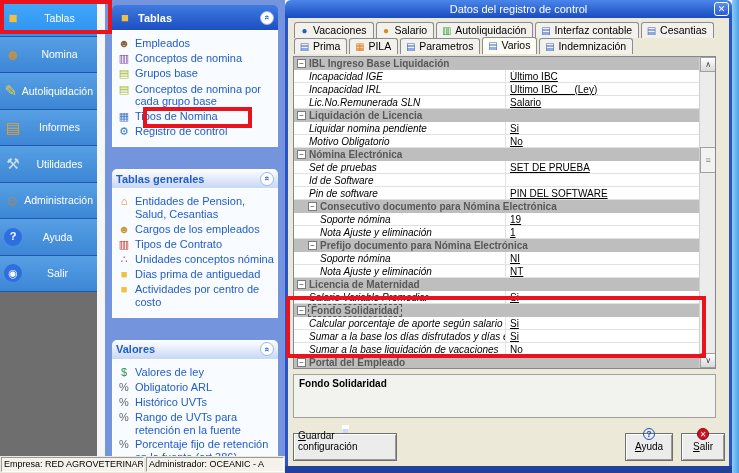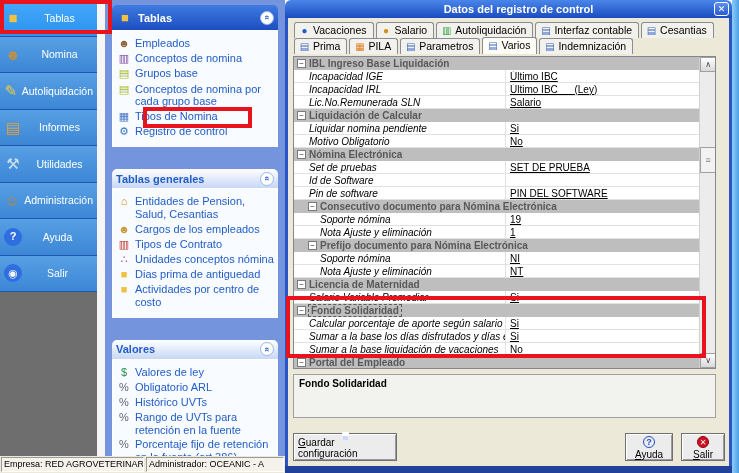--- a/index.html
+++ b/index.html
@@ -30,21 +30,21 @@
   .nlabel{color:#215dc6;font-size:11px;line-height:1.15;}
 
   
   #statusbar{position:absolute;left:0;top:456px;width:285px;height:17px;background:#ece9da;display:flex;gap:2px;padding:1px;}
   .sfield{border:1px solid;border-color:#9a9a9a #fff #fff #9a9a9a;background:#f4f2ea;font-size:9px;color:#000;padding:1px 2px;white-space:nowrap;overflow:hidden;}
   .sfield.f1{width:143px;}
   .sfield.f2{flex:1;}
 
   
   #dialog{position:absolute;left:285px;top:0;width:447px;height:466px;}
-  #titlebar{position:relative;height:18px;background:linear-gradient(#4a86ea,#1a4cc0);border-radius:6px 6px 0 0;color:#fff;font-weight:bold;font-size:11px;text-align:center;line-height:18px;padding-left:20px;}
+  #titlebar{position:relative;height:18px;background:linear-gradient(#4a86ea,#1a4cc0);border-radius:6px 6px 0 0;color:#fff;font-weight:normal;font-size:11px;text-align:center;line-height:18px;padding-left:20px;}
   #closebtn{position:absolute;right:3px;top:2px;width:15px;height:14px;background:linear-gradient(#5b90ee,#2a5cd0);border:1px solid #fff;border-radius:3px;color:#fff;font-size:9px;line-height:12px;text-align:center;cursor:pointer;}
   #dlgbody{position:absolute;left:0;top:18px;width:447px;height:448px;background:#ece9d8;border-left:3px solid #2b55c6;border-right:3px solid #2b55c6;padding:4px 3px 0 4px;}
   .tabrow{display:flex;padding-left:2px;position:relative;}
   .tab{display:flex;align-items:center;gap:3px;background:#f2f1ec;border:1px solid #898c95;border-bottom:none;border-radius:3px 3px 0 0;padding:1px 6px 2px 4px;margin-right:2px;font-size:10.5px;color:#000;cursor:pointer;white-space:nowrap;}
   .tab.sel{background:#fdfdf6;position:relative;z-index:2;padding-bottom:3px;margin-top:-1px;}
   .ticon{width:11px;height:11px;flex:none;font-size:10px;line-height:11px;text-align:center;}
 
   
   #grid{position:relative;margin-top:2px;margin-left:1px;width:423px;height:313px;border:1px solid #828790;background:#fff;display:flex;overflow:hidden;}
   #gridrows{width:407px;overflow:hidden;}
@@ -66,21 +66,21 @@
   #vscroll{width:16px;background:#ececec;border-left:1px solid #d0d0d0;position:relative;}
   .sb-btn{position:absolute;left:0;width:16px;height:15px;background:linear-gradient(#fff,#d8d8d8);border:1px solid #a0a0a0;font-size:8px;color:#444;text-align:center;line-height:13px;cursor:pointer;}
   #sb-up{top:0;}
   #sb-down{bottom:0;}
   #sb-thumb{position:absolute;left:0;top:90px;width:16px;height:26px;background:#f2f2f2;border:1px solid #a0a0a0;color:#888;font-size:9px;text-align:center;line-height:24px;cursor:grab;}
 
   
   #descbox{margin-top:5px;margin-left:1px;width:423px;height:44px;background:#f2f2ef;border:1px solid #a0a0a0;padding:3px 5px;}
   #desctitle{font-size:10px;font-weight:bold;color:#000;}
   #btnrow{display:flex;align-items:flex-end;margin-top:15px;padding:0 1px;}
-  .dlgbtn{display:flex;flex-direction:column;align-items:center;justify-content:flex-start;gap:1px;background:#ececec;border:1px solid #707070;box-shadow:inset 1px 1px 0 #fff, inset -1px -1px 0 #9a9a9a;font-size:10px;color:#000;cursor:pointer;padding:2px 4px;}
+  .dlgbtn{display:flex;flex-direction:column;align-items:center;justify-content:flex-end;gap:1px;background:#ececec;border:1px solid #707070;box-shadow:inset 1px 1px 0 #fff, inset -1px -1px 0 #9a9a9a;font-size:10px;color:#000;cursor:pointer;padding:8px 4px;}
   .dlgbtn .blabel::first-letter{text-decoration:underline;}
   #btn-guardar{width:104px;height:28px;}
   #btn-ayuda{margin-left:auto;width:48px;height:28px;}
   #btn-salir{margin-left:8px;width:44px;height:28px;}
   .floppy{width:11px;height:11px;background:#1d3fd8;position:relative;}
   .floppy::before{content:"";position:absolute;left:3px;top:0;right:3px;height:4px;background:#cfd6ff;}
   .floppy::after{content:"";position:absolute;left:2px;bottom:0;right:2px;height:4px;background:#fff;}
   .qicon{width:12px;height:12px;border:1px solid #1e50c8;border-radius:50%;color:#1e50c8;font-weight:bold;font-size:9px;line-height:11px;text-align:center;}
   .xicon{width:12px;height:12px;border-radius:50%;background:#cf1020;color:#fff;font-size:8px;font-weight:bold;line-height:12px;text-align:center;border:1px solid #8a0a14;}
 
@@ -320,21 +320,21 @@
               <span class="g-label">Incapacidad IRL</span>
               <span class="g-value">Último IBC      (Ley)</span>
             </div>
             <div class="grow prop lvl0">
               <span class="expand">−</span>
               <span class="g-label">Lic.No.Remunerada SLN</span>
               <span class="g-value">Salario</span>
             </div>
             <div class="grow section lvl0">
               <span class="expand">−</span>
-              <span class="g-label">Liquidación de Calcular</span>
+              <span class="g-label">Liquidación de Licencia</span>
 
             </div>
             <div class="grow prop lvl0">
               <span class="expand">−</span>
               <span class="g-label">Liquidar nomina pendiente</span>
               <span class="g-value">Si</span>
             </div>
             <div class="grow prop lvl0">
               <span class="expand">−</span>
               <span class="g-label">Motivo Obligatorio</span>

